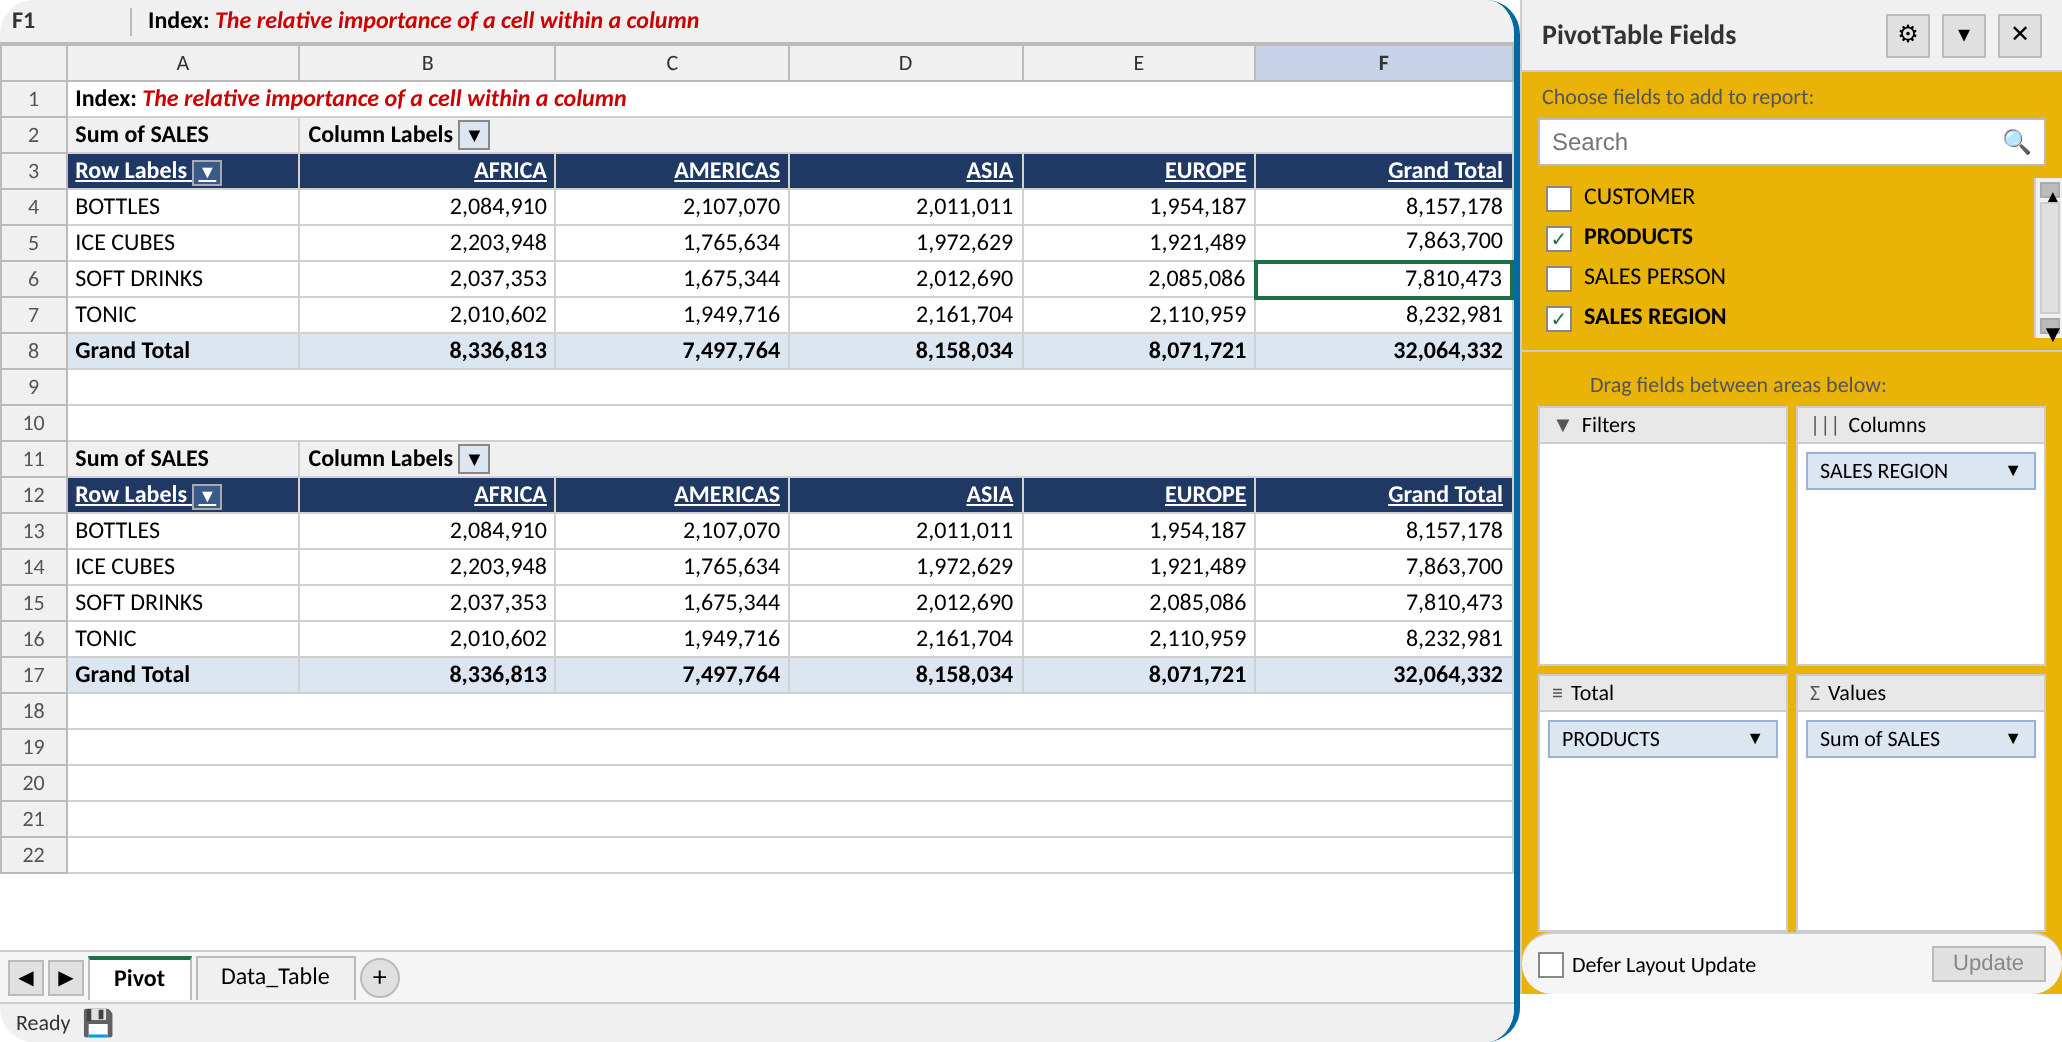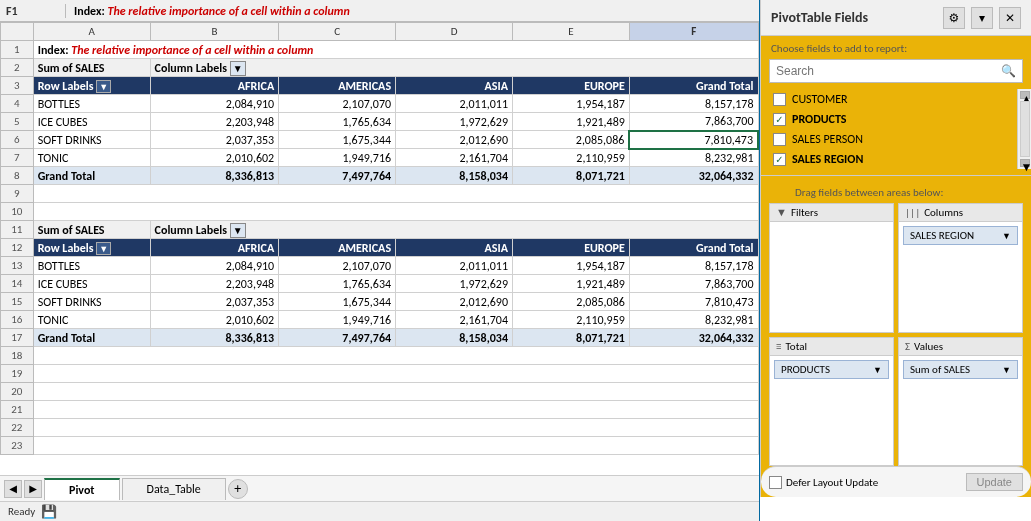--- a/index.html
+++ b/index.html
@@ -4,22 +4,23 @@
   <style>
     * { margin: 0; padding: 0; box-sizing: border-box; }
     body { font-family: Calibri, Arial, sans-serif; font-size: 12px; background: #fff; display: flex; width: 1031px; height: 521px; overflow: hidden; }
 
     
     #spreadsheet-area {
       width: 760px;
       height: 521px;
       display: flex;
       flex-direction: column;
-      border-right: 1px solid #0369a1;
+      border-right: 3px solid #0369a1;
       overflow: hidden;
+      border-radius: 17px;
     }
 
     
     .formula-bar {
       height: 22px;
       background: #f0f0f0;
       border-bottom: 1px solid #bbb;
       display: flex;
       align-items: center;
       padding: 0 6px;
@@ -94,20 +95,21 @@
       font-size: 12px;
     }
     td.cell.num { text-align: right; }
     td.cell.lbl { text-align: left; }
     td.cell.bold { font-weight: bold; }
     td.cell.header-row {
       background: #1f3864;
       color: #fff;
       font-weight: bold;
       text-align: left;
+      text-decoration: underline;
     }
     td.cell.header-row.num { text-align: right; }
     td.cell.sum-row {
       background: #dce6f1;
       font-weight: bold;
     }
     td.cell.pivot-title {
       background: #f0f0f0;
       font-weight: bold;
       color: #000;
@@ -131,21 +133,21 @@
     .tab-nav-btn {
       width: 18px; height: 18px;
       background: #e0e0e0;
       border: 1px solid #bbb;
       cursor: pointer;
       display: flex; align-items: center; justify-content: center;
       font-size: 10px;
     }
     .sheet-tab {
       height: 22px;
-      padding: 0 24px;
+      padding: 0 12px;
       border: 1px solid #bbb;
       border-bottom: none;
       background: #fff;
       cursor: pointer;
       font-size: 12px;
       display: flex; align-items: center;
     }
     .sheet-tab.active {
       background: #fff;
       font-weight: bold;
@@ -569,24 +571,20 @@
               <td class="cell empty" colspan="6"></td>
             </tr>
           <tr>
               <td class="row-num">21</td>
               <td class="cell empty" colspan="6"></td>
             </tr>
           <tr>
               <td class="row-num">22</td>
               <td class="cell empty" colspan="6"></td>
             </tr>
-          <tr>
-              <td class="row-num">23</td>
-              <td class="cell empty" colspan="6"></td>
-            </tr>
         </tbody>
       </table>
     </div>
 
     <div class="tab-bar">
       <div class="tab-nav-btn">◀</div>
       <div class="tab-nav-btn">▶</div>
       <div class="sheet-tab active">Pivot</div>
       <div class="sheet-tab inactive">Data_Table</div>
       <div class="add-sheet-btn">+</div>

